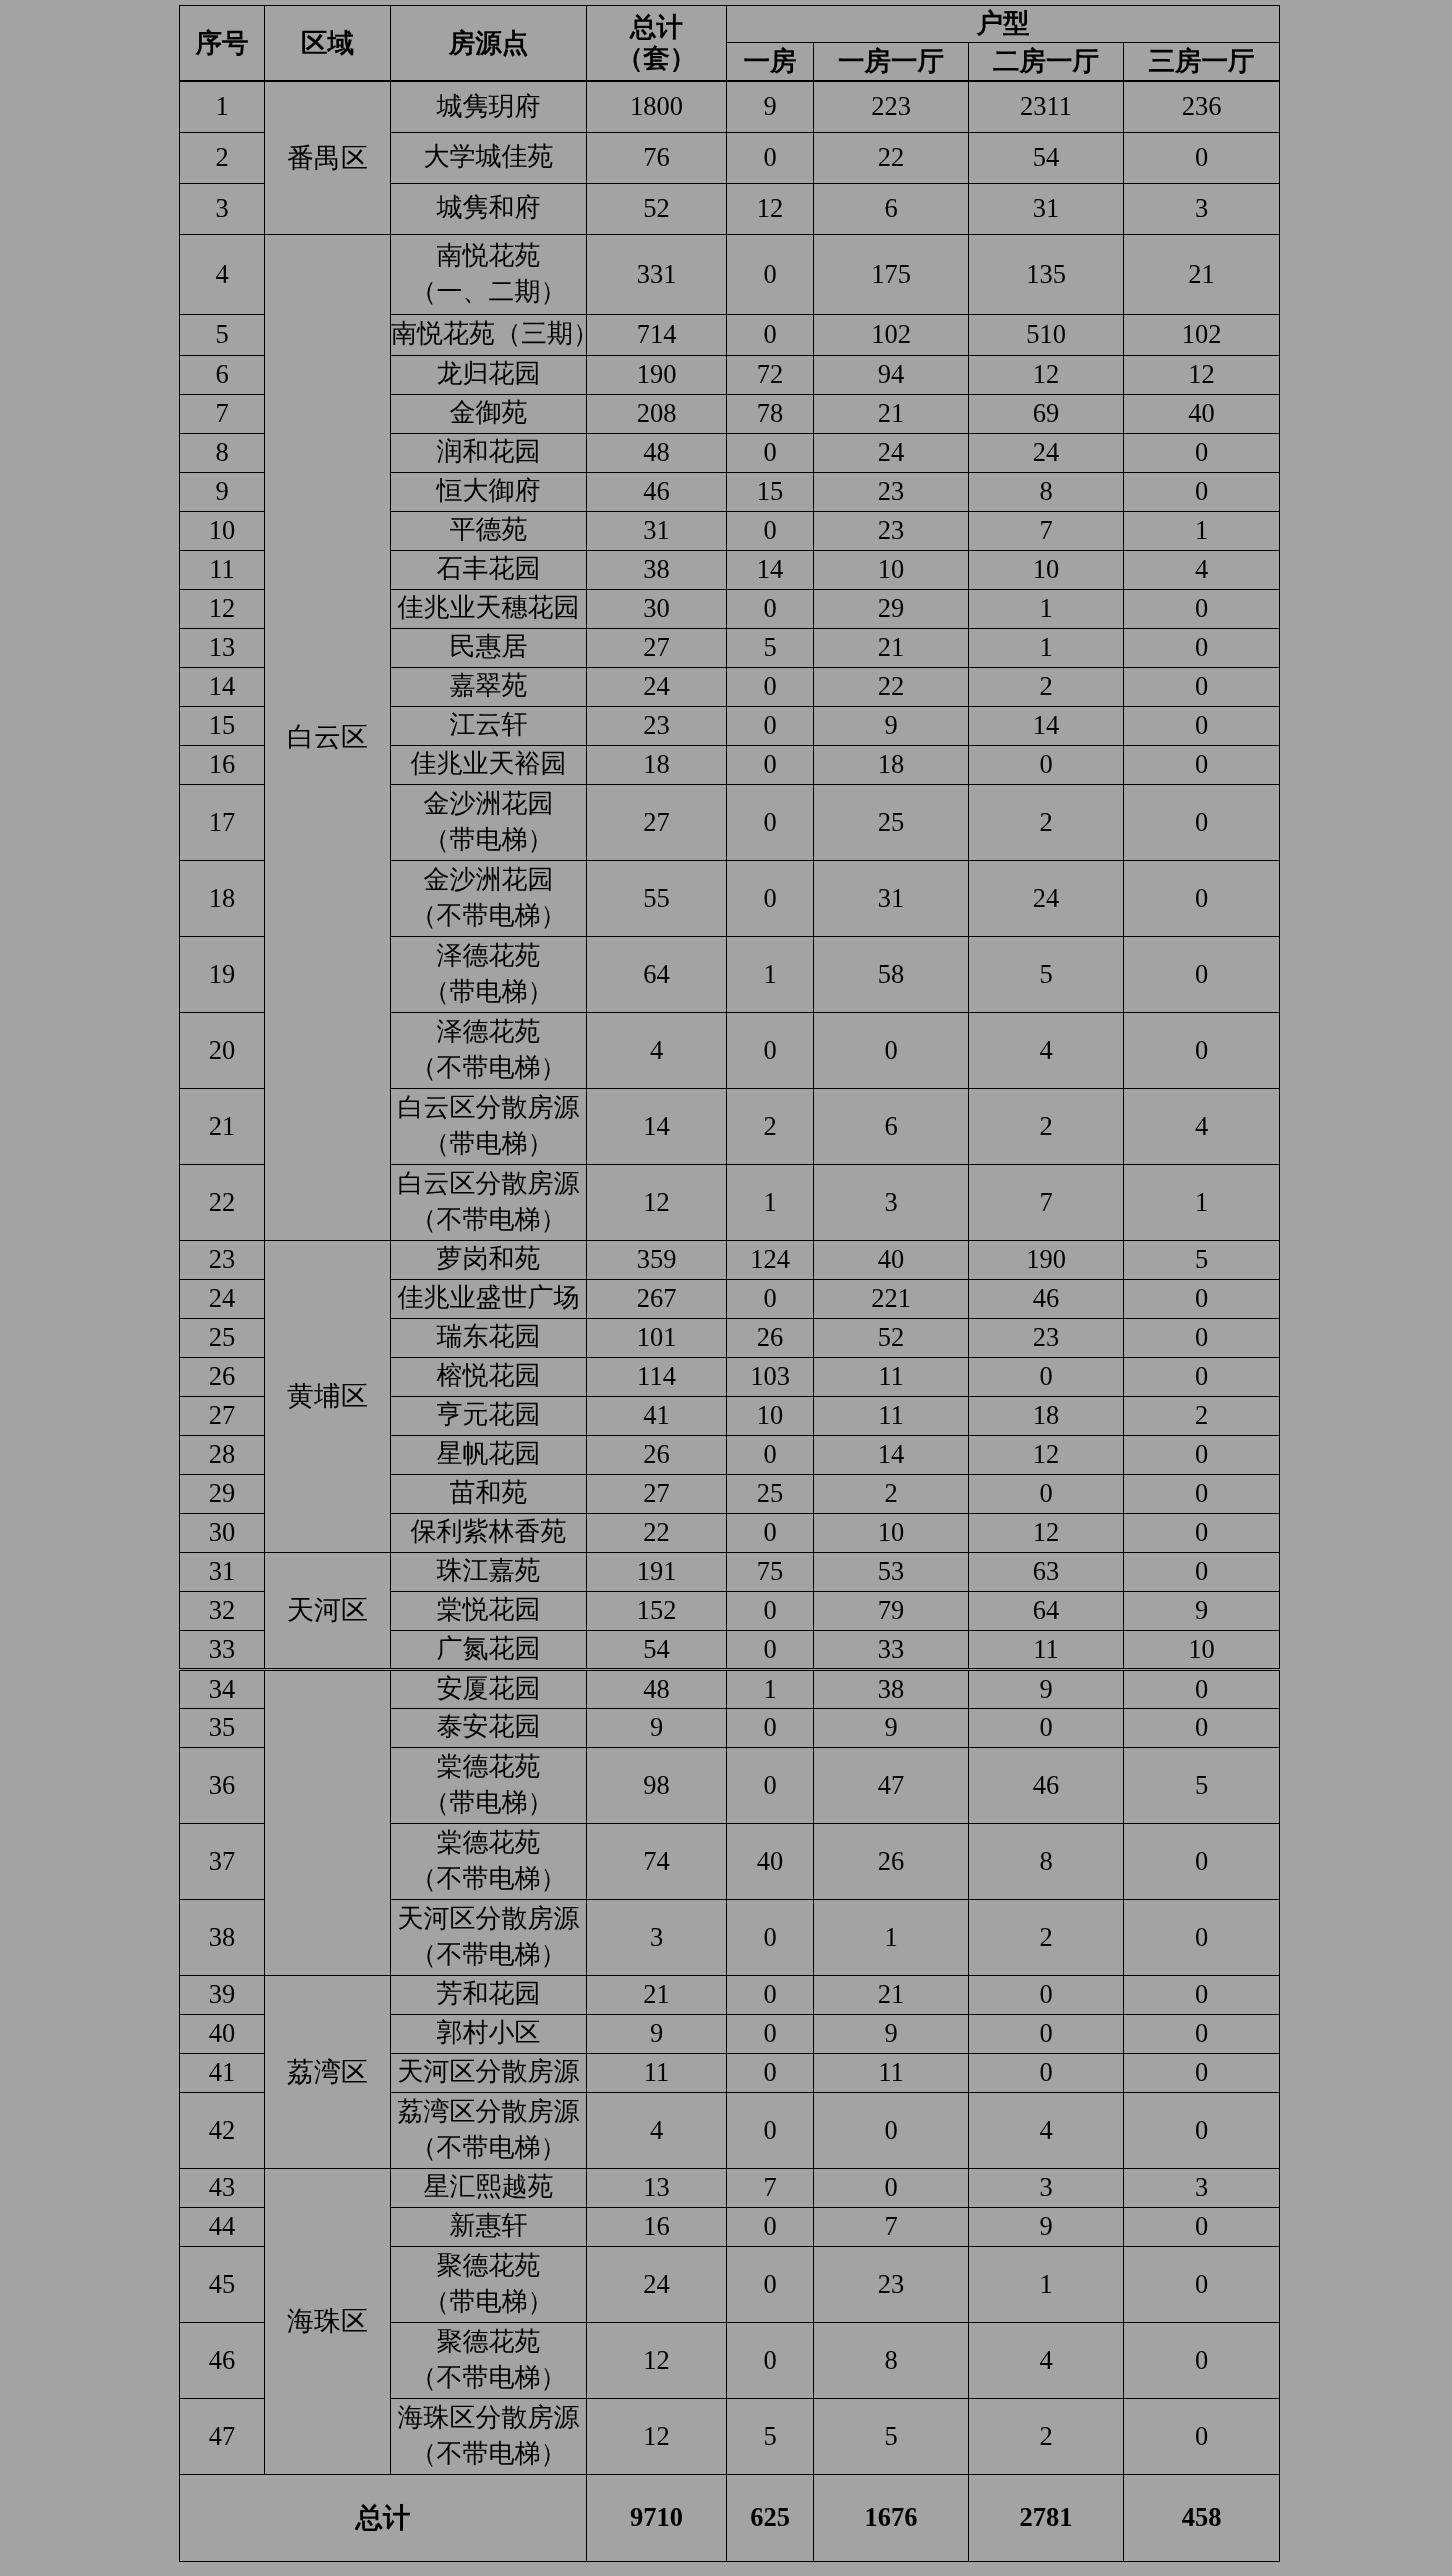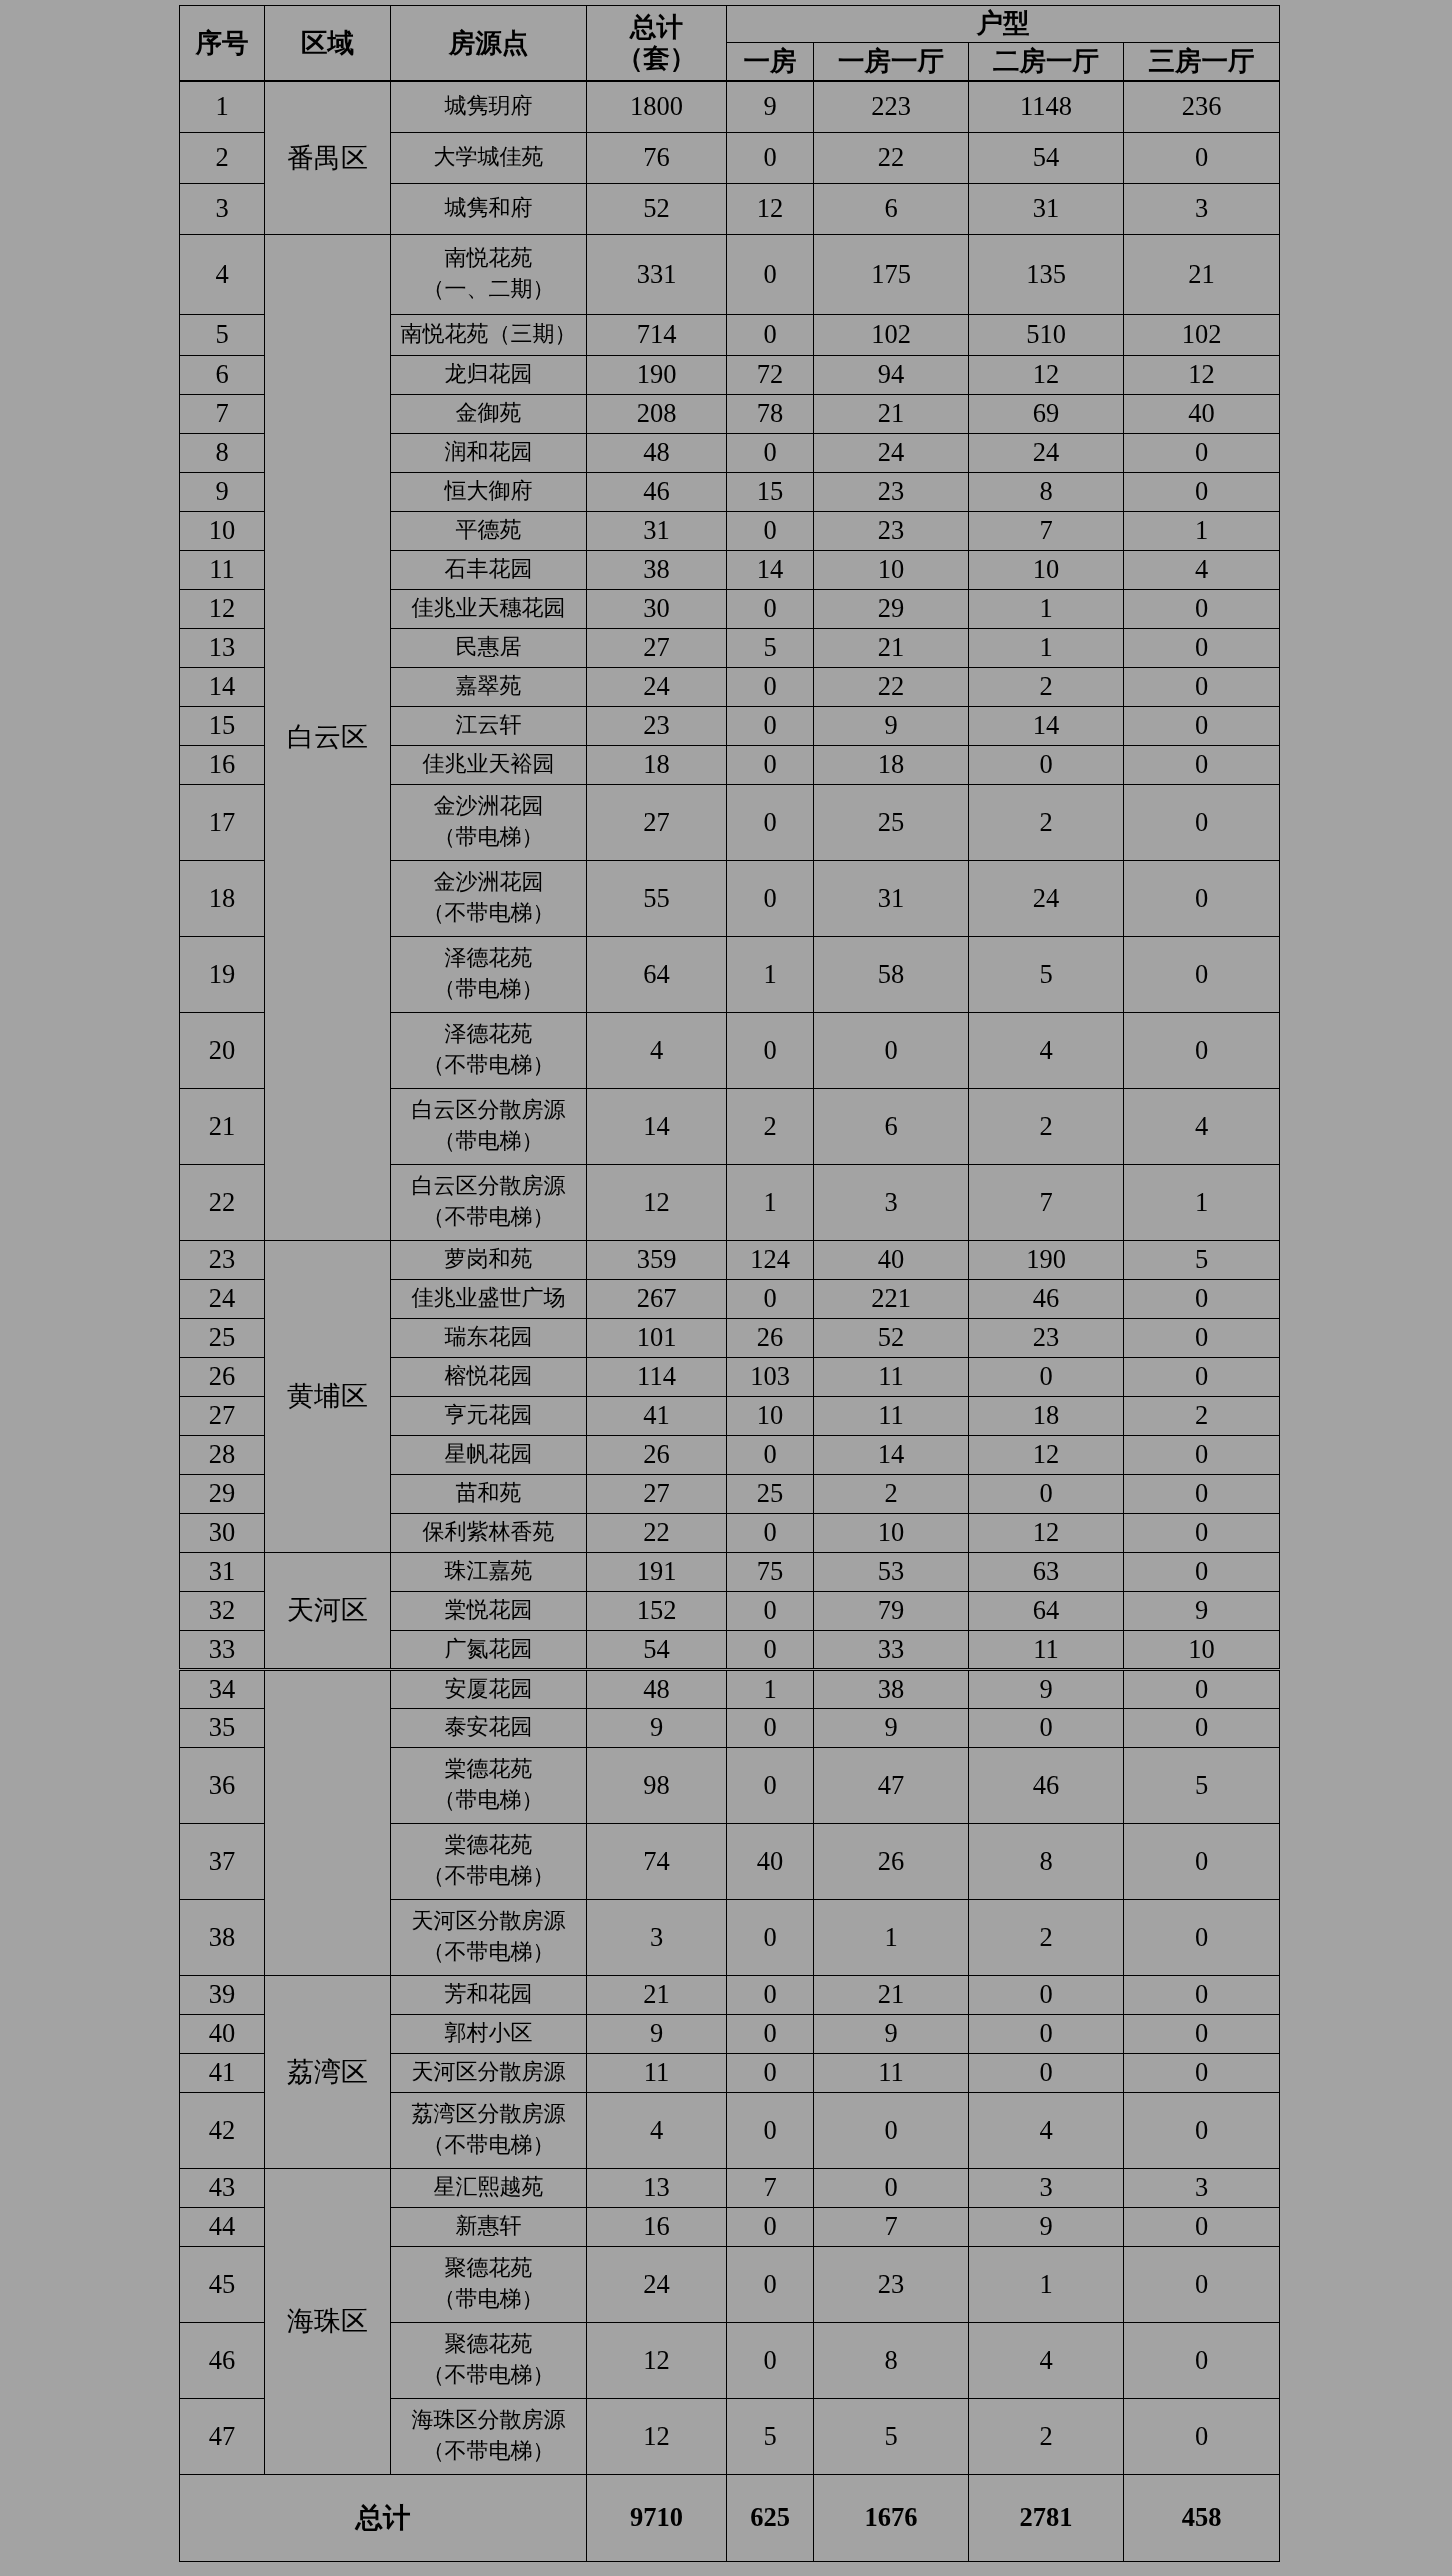--- a/index.html
+++ b/index.html
@@ -19,21 +19,21 @@
   thead th{
     font-family:"Liberation Sans","DejaVu Sans",sans-serif;
     font-weight:600;font-size:26.5px;line-height:1.15;
     white-space:pre-line;
   }
   tbody td, tfoot td{font-size:26.5px;}
   tbody tr:first-child td{border-top:2.7px solid #000;}
   tr.rh40{height:37px;} tr.rh43{height:39px;margin-top:40px;} tr.rh45{height:41px;}
   tr.rh56{height:51px;} tr.rh83{height:76px;} tr.rh87{height:80px;}
   tr.rh95{height:87px;}
-  td.site-cell{white-space:pre;font-size:22px;line-height:1.4;}
+  td.site-cell{white-space:pre;font-size:26px;line-height:1.4;}
   td.region-cell{font-size:27px;}
   td.num-cell,td.seq-cell{font-size:26.5px;}
   tr.section-break td{border-top:3.7px double #000;}
   tfoot td{border-top:1.8px solid #000;font-weight:bold;font-size:27.5px;}
   tfoot td.footer-label{font-family:"Liberation Sans","DejaVu Sans",sans-serif;font-weight:600;}
 </style>
 </head>
 <body>
 
 <div class="page">
@@ -65,21 +65,21 @@
       </tr>
     </thead>
     <tbody>
         <tr class="rh56">
           <td class="seq-cell">1</td>
           <td class="region-cell" rowspan="3">番禺区</td>
           <td class="site-cell">城隽玥府</td>
           <td class="num-cell">1800</td>
           <td class="num-cell">9</td>
           <td class="num-cell">223</td>
-          <td class="num-cell">1148</td>
+          <td class="num-cell">2311</td>
           <td class="num-cell">236</td>
         </tr>
         <tr class="rh56">
           <td class="seq-cell">2</td>
           <td class="site-cell">大学城佳苑</td>
           <td class="num-cell">76</td>
           <td class="num-cell">0</td>
           <td class="num-cell">22</td>
           <td class="num-cell">54</td>
           <td class="num-cell">0</td>

